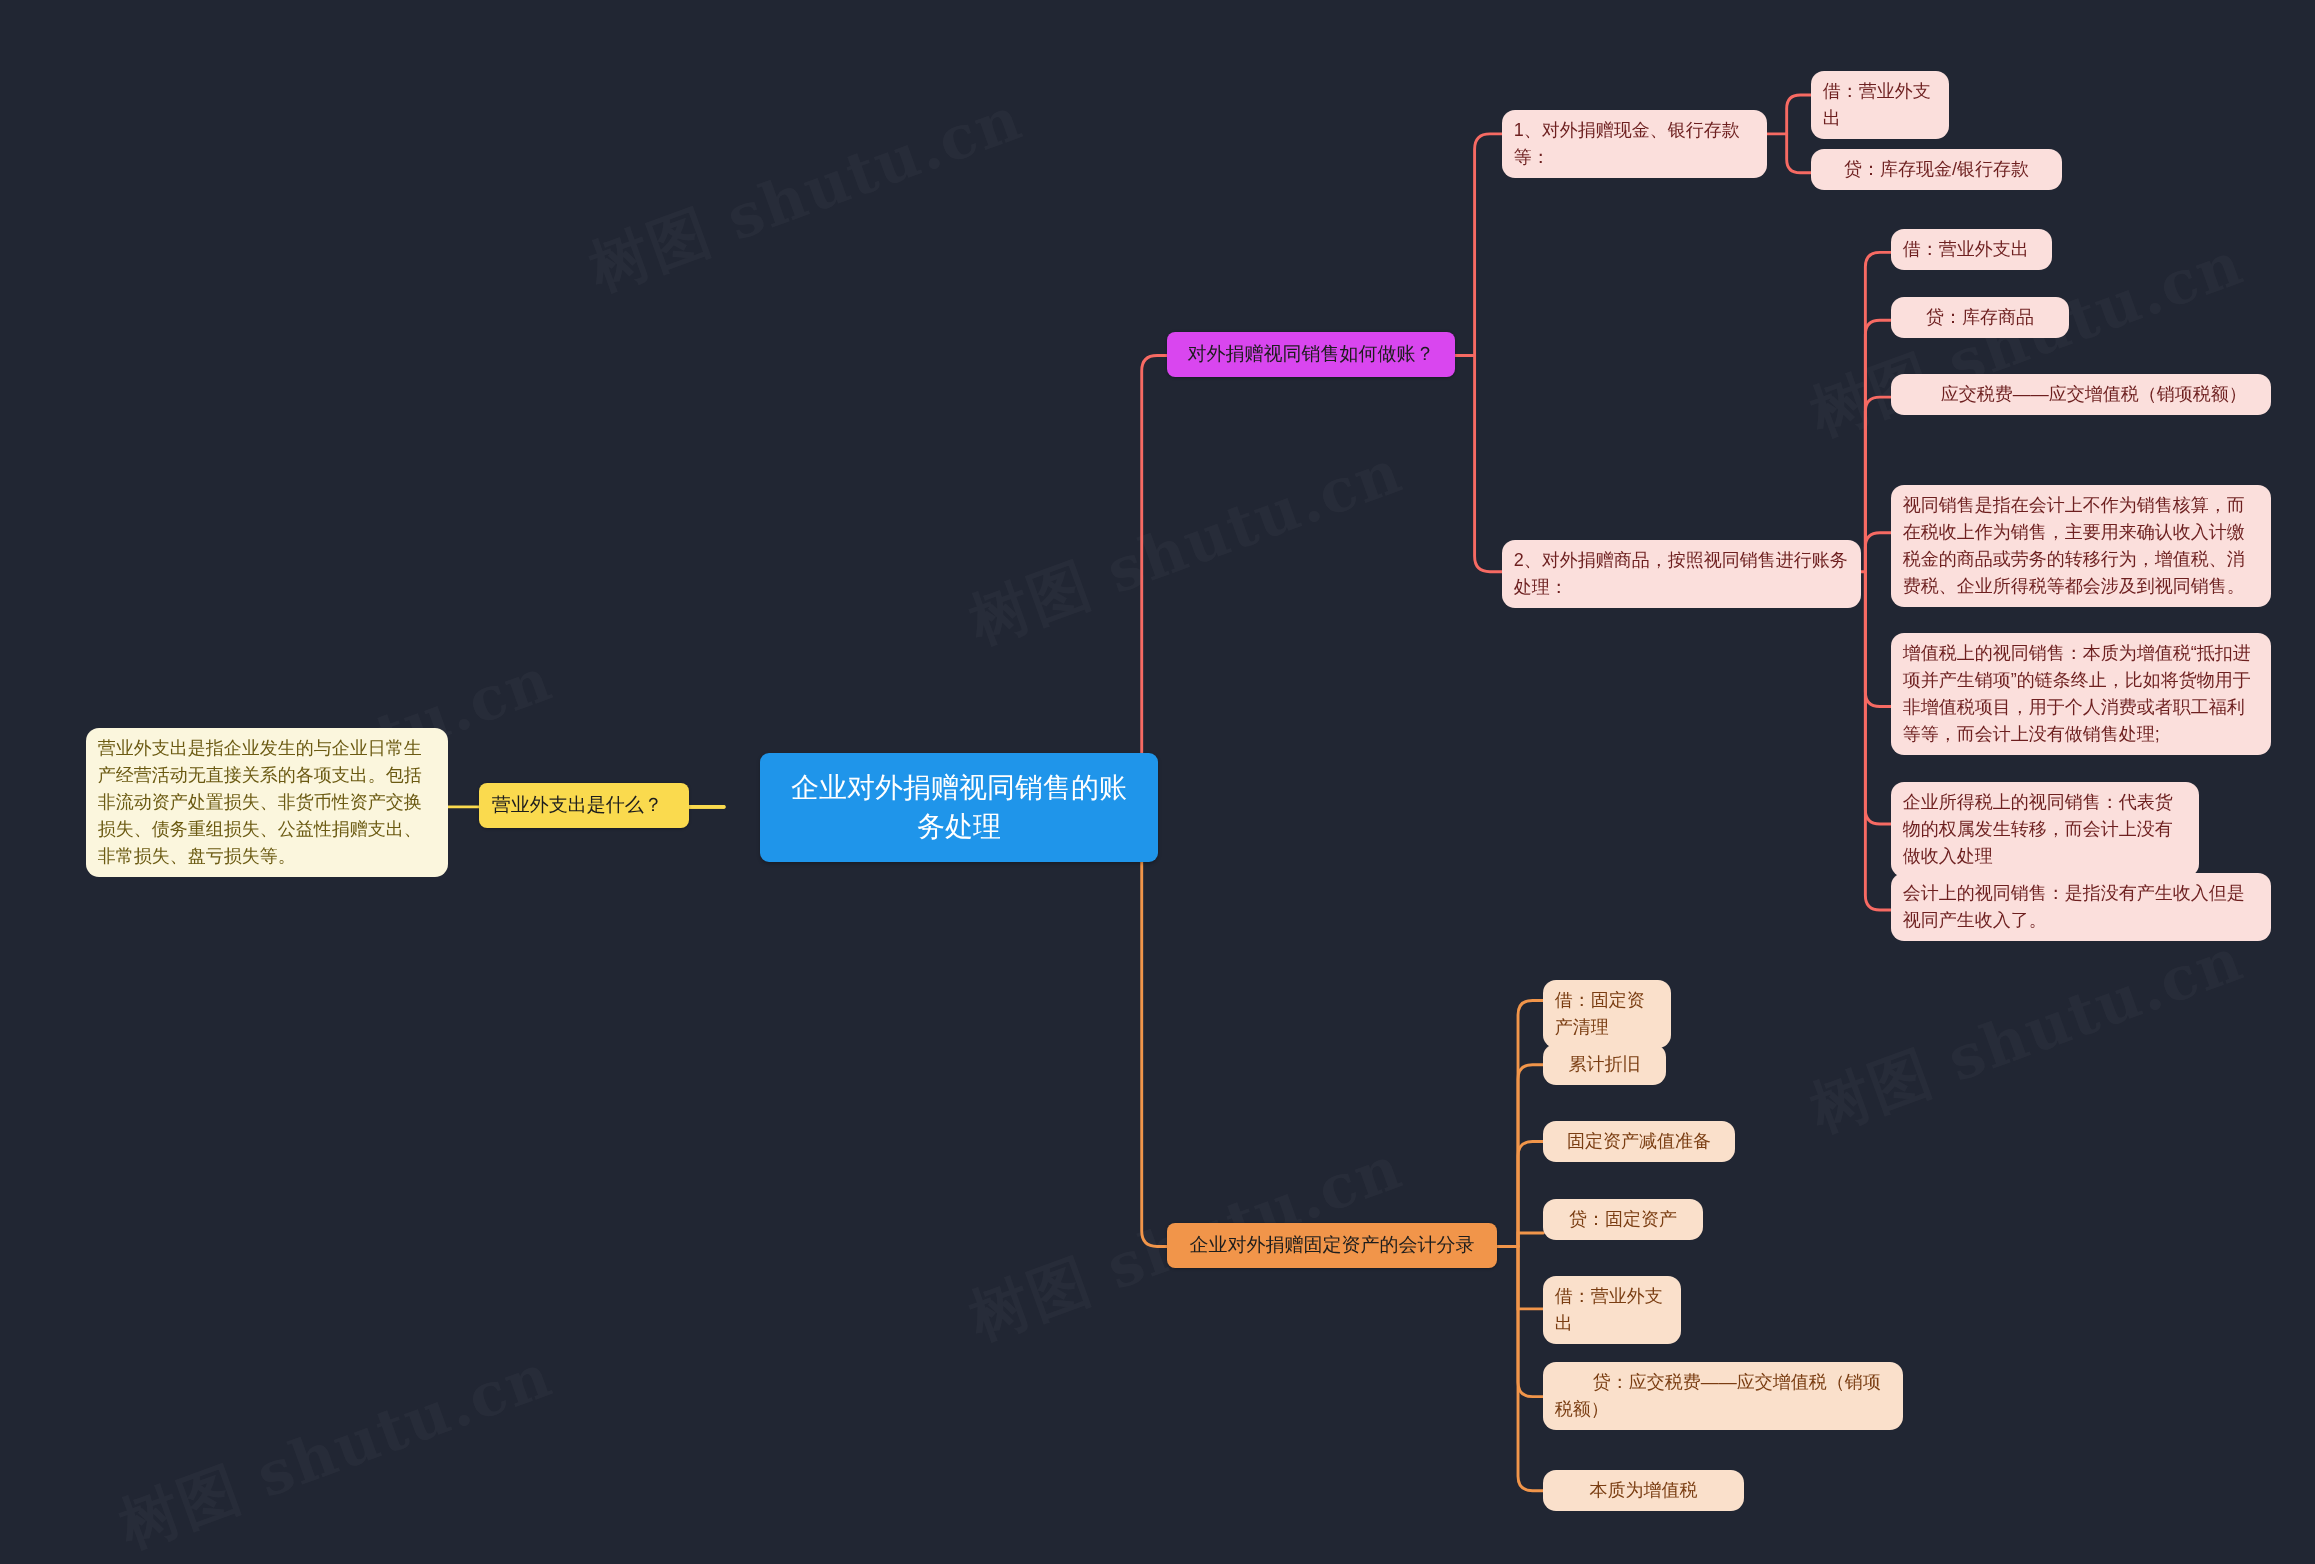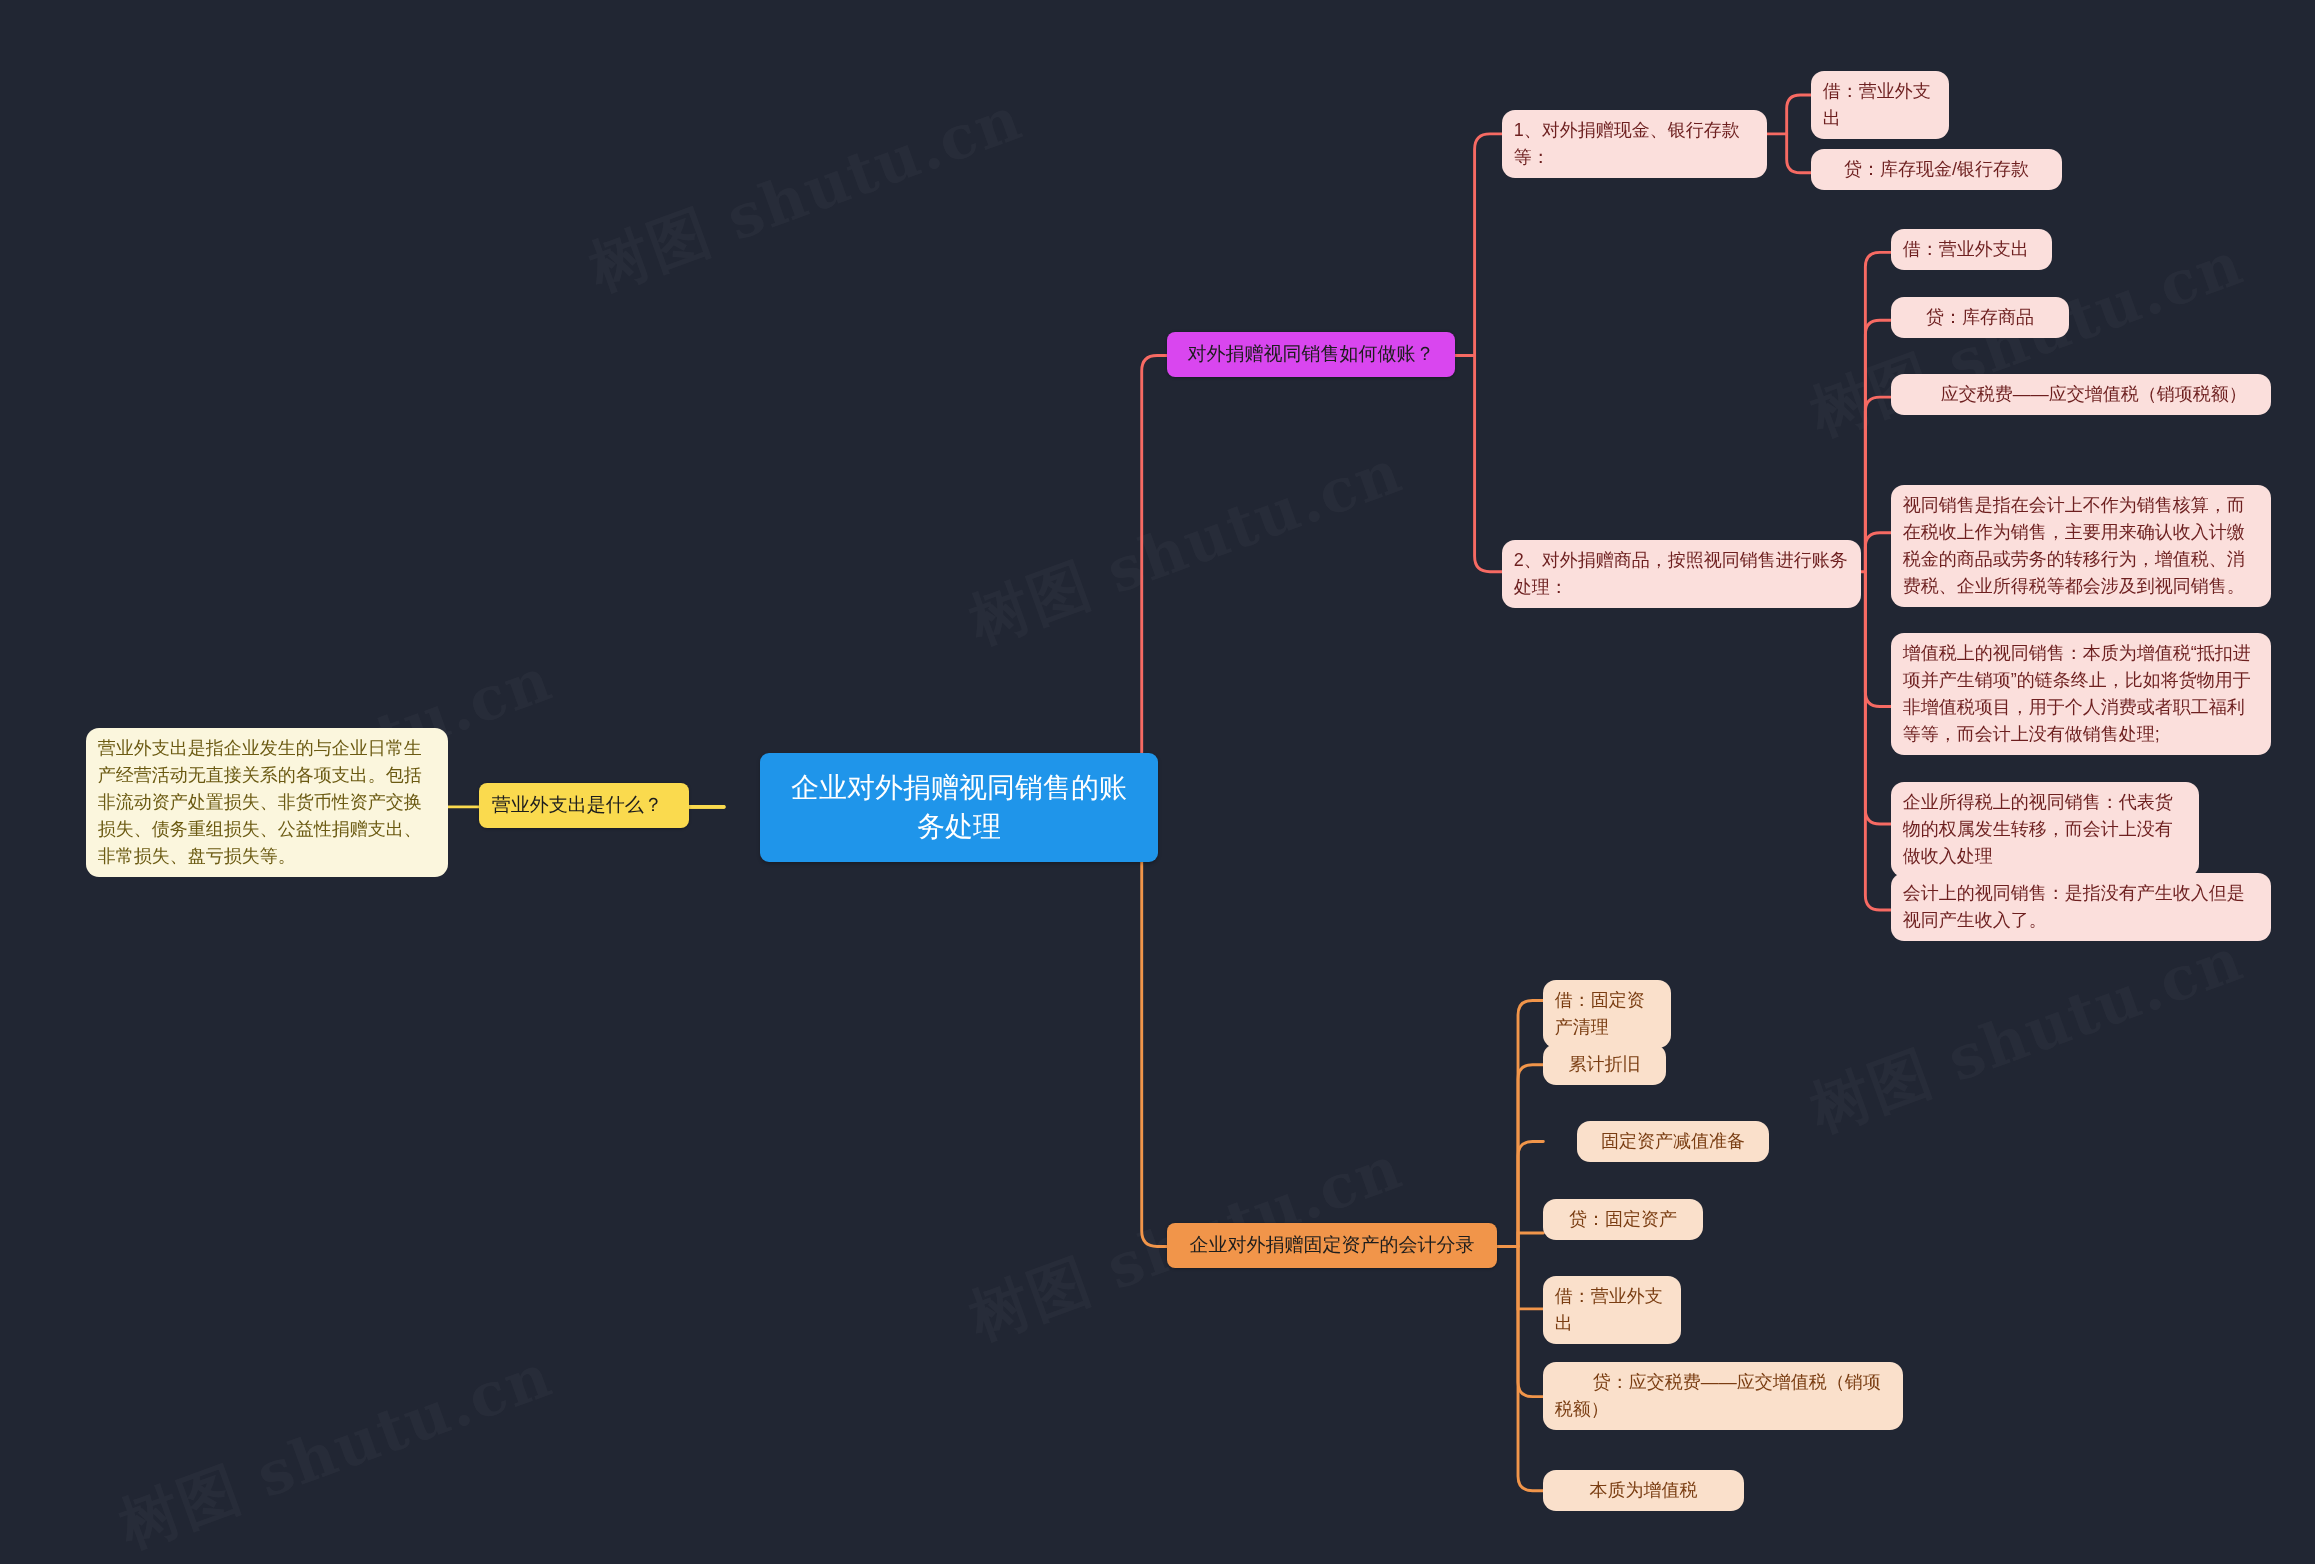--- a/index.html
+++ b/index.html
@@ -161,21 +161,21 @@
   <div class="node leaf pink" style="left:1891px;top:782px;width:308px;">企业所得税上的视同销售：代表货物的权属发生转移，而会计上没有做收入处理</div>
 
   <div class="node leaf pink" style="left:1891px;top:873px;width:380px;">会计上的视同销售：是指没有产生收入但是视同产生收入了。</div>
 
   <div class="node lvl1 orange" style="left:1167px;top:1223px;width:330px;text-align:center;">企业对外捐赠固定资产的会计分录</div>
 
   <div class="node leaf peach" style="left:1543px;top:980px;width:128px;">借：固定资产清理</div>
 
   <div class="node leaf peach" style="left:1543px;top:1044px;width:123px;text-align:center;">累计折旧</div>
 
-  <div class="node leaf peach" style="left:1543px;top:1121px;width:192px;text-align:center;margin-left:34px;">固定资产减值准备</div>
+  <div class="node leaf peach" style="left:1543px;top:1121px;width:192px;text-align:center;">固定资产减值准备</div>
 
   <div class="node leaf peach" style="left:1543px;top:1199px;width:160px;text-align:center;">贷：固定资产</div>
 
   <div class="node leaf peach" style="left:1543px;top:1276px;width:138px;">借：营业外支出</div>
 
   <div class="node leaf peach indent" style="left:1543px;top:1362px;width:360px;">贷：应交税费——应交增值税（销项税额）</div>
 
   <div class="node leaf peach" style="left:1543px;top:1470px;width:201px;text-align:center;">本质为增值税</div>
 
 </div>

